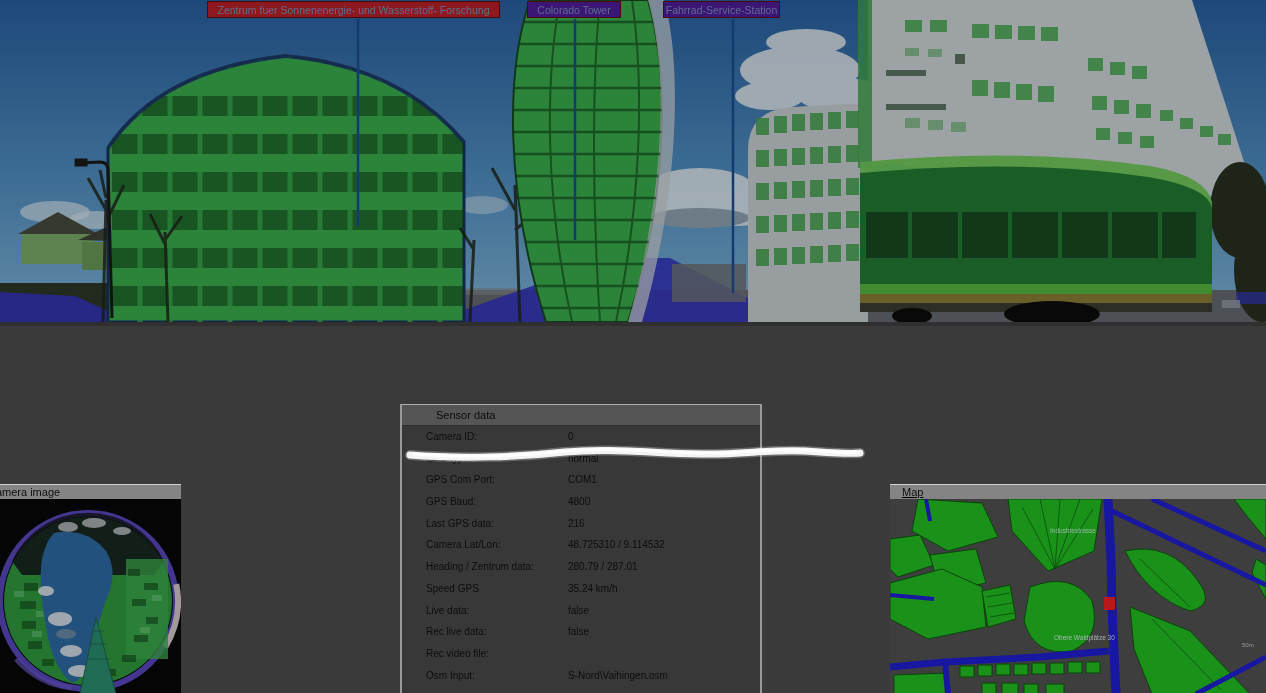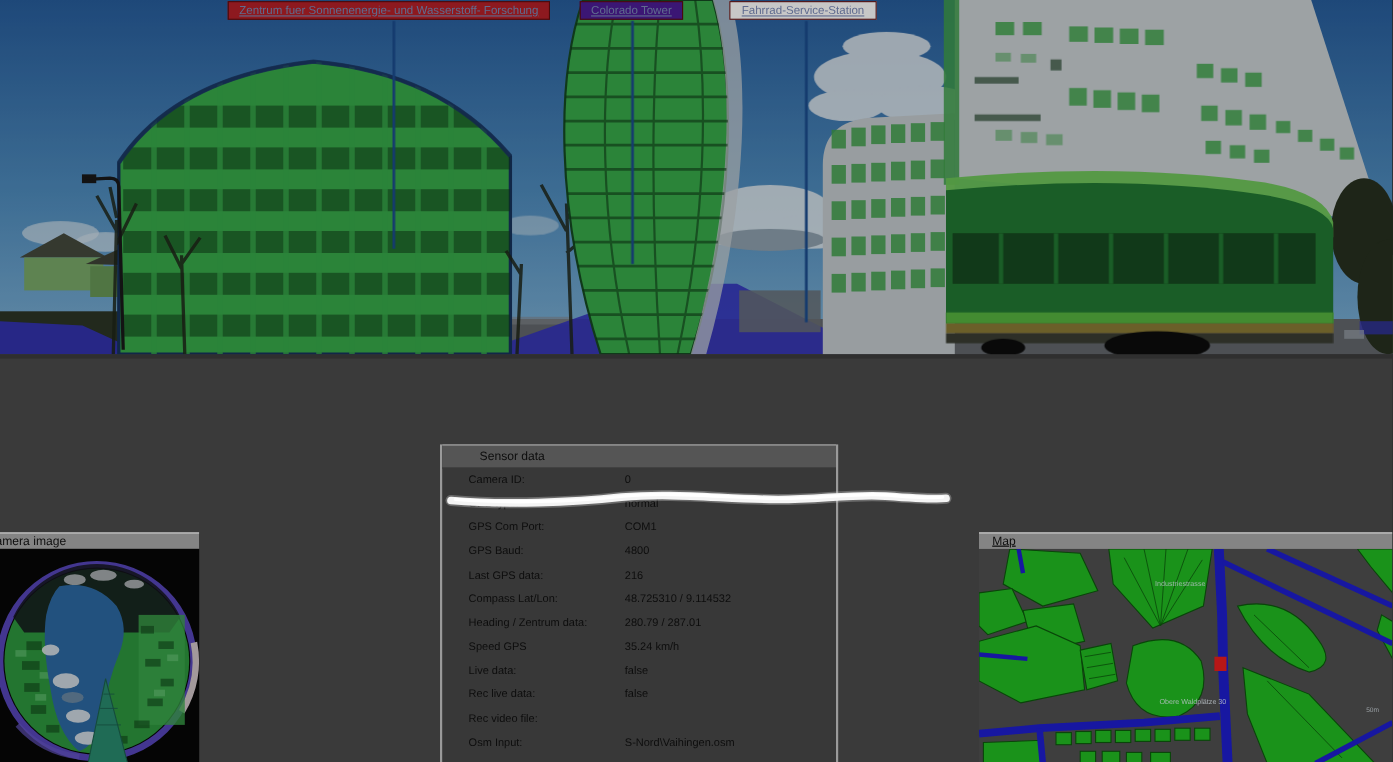--- a/index.html
+++ b/index.html
@@ -4,21 +4,21 @@
 <style>
   html,body{margin:0;padding:0;background:#2b2b2b;}
   .screen{position:relative;width:1266px;height:693px;overflow:hidden;
           background:#3a3a3a;font-family:"Liberation Sans",sans-serif;}
 
   
   .panorama{position:absolute;left:0;top:0;width:1266px;height:322px;overflow:hidden;}
   .panorama svg{position:absolute;left:0;top:0;}
   .pan-label{position:absolute;top:1px;height:17px;line-height:17px;text-align:center;
              font-size:10.5px;white-space:nowrap;overflow:hidden;
-             border:1px solid #5e0d10;box-sizing:border-box;text-decoration:underline;}
+             border:1px solid #5e0d10;box-sizing:border-box;}
   .pan-dim{position:absolute;left:0;top:0;width:100%;height:100%;
            background:rgba(0,0,0,0.22);pointer-events:none;}
   .pan-bottom-strip{position:absolute;left:0;top:322px;width:1266px;height:4px;background:#2f2f2f;}
 
   
   .panel{position:absolute;box-sizing:border-box;}
   .panel-header{height:14px;line-height:14px;font-size:11px;color:#0e0e0e;
                 background:#848484;border-top:1px solid #d2d2d2;padding-left:12px;}
   .panel-body{position:relative;overflow:hidden;}
 
@@ -265,21 +265,21 @@
     <g stroke="#1b4c8e" stroke-width="2.5">
       <line x1="358" y1="19" x2="358" y2="226"></line>
       <line x1="575" y1="19" x2="575" y2="240"></line>
       <line x1="733" y1="19" x2="733" y2="293"></line>
     </g>
   </svg>
 
   <div>
         <div class="pan-label" style="left: 207px; width: 293px; background: rgb(181, 33, 40); color: rgb(123, 138, 184);">Zentrum fuer Sonnenenergie- und Wasserstoff- Forschung</div>
         <div class="pan-label" style="left: 527px; width: 94px; background: #4c1d95; color: rgb(123, 138, 184);">Colorado Tower</div>
-        <div class="pan-label" style="left: 663px; width: 134px; background: #ffffff; color: rgb(123, 138, 184);">Fahrrad-Service-Station</div>
+        <div class="pan-label" style="left: 663px; width: 117px; background: #4c1d95; color: rgb(123, 138, 184);">Fahrrad-Service-Station</div>
       </div>
   <div class="pan-dim"></div>
 </div>
 <div class="pan-bottom-strip"></div>
 
 <div class="panel sensor-panel">
   <div class="sensor-header">Sensor data</div>
   <div>
   <div class="srow">
     <span class="slabel">Camera ID:</span>
@@ -300,21 +300,21 @@
     <span class="slabel">GPS Baud:</span>
     <span class="svalue">4800</span>
   </div>
 
   <div class="srow">
     <span class="slabel">Last GPS data:</span>
     <span class="svalue">216</span>
   </div>
 
   <div class="srow">
-    <span class="slabel">Compass Lat/Lon:</span>
+    <span class="slabel">Camera Lat/Lon:</span>
     <span class="svalue">48.725310 / 9.114532</span>
   </div>
 
   <div class="srow">
     <span class="slabel">Heading / Zentrum data:</span>
     <span class="svalue">280.79 / 287.01</span>
   </div>
 
   <div class="srow">
     <span class="slabel">Speed GPS</span>

